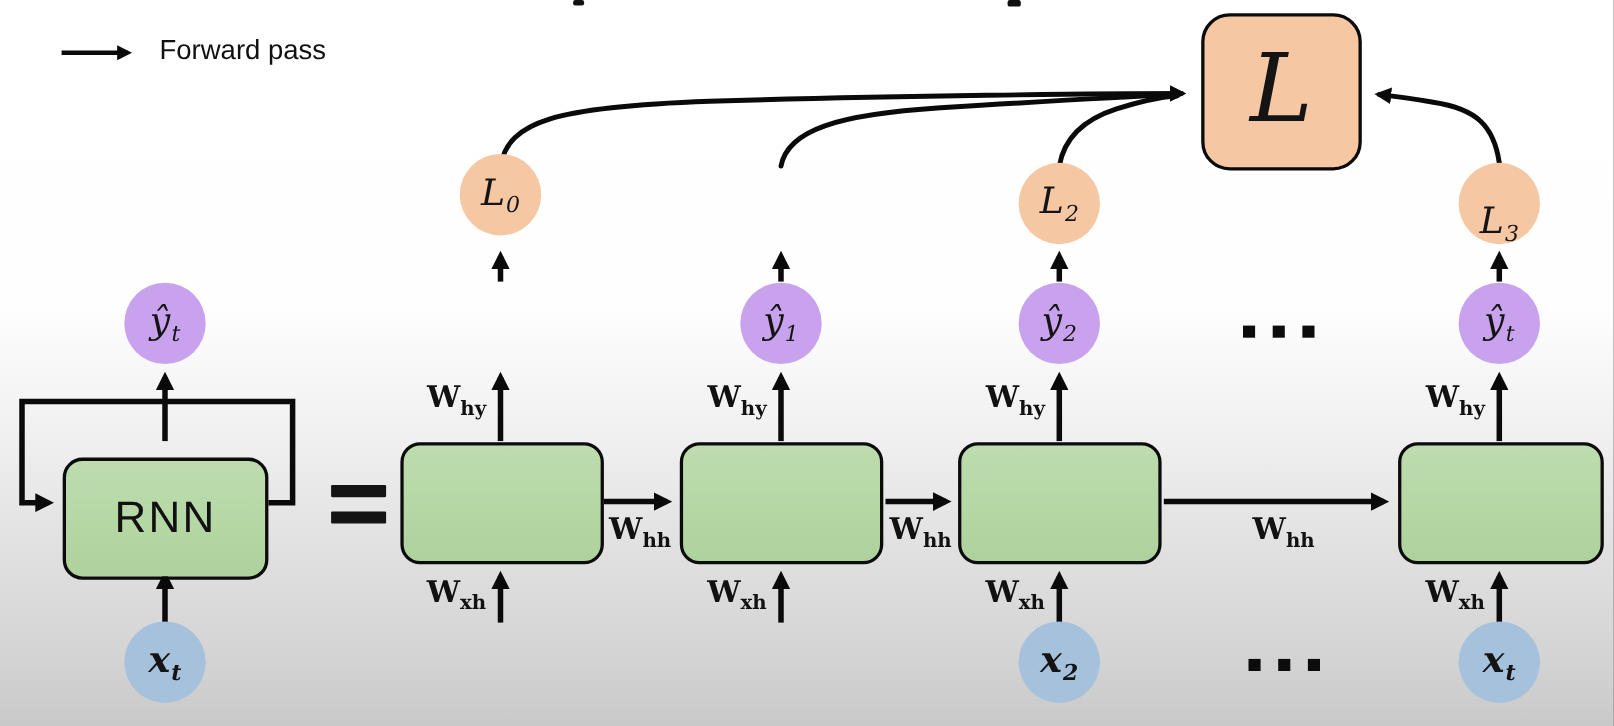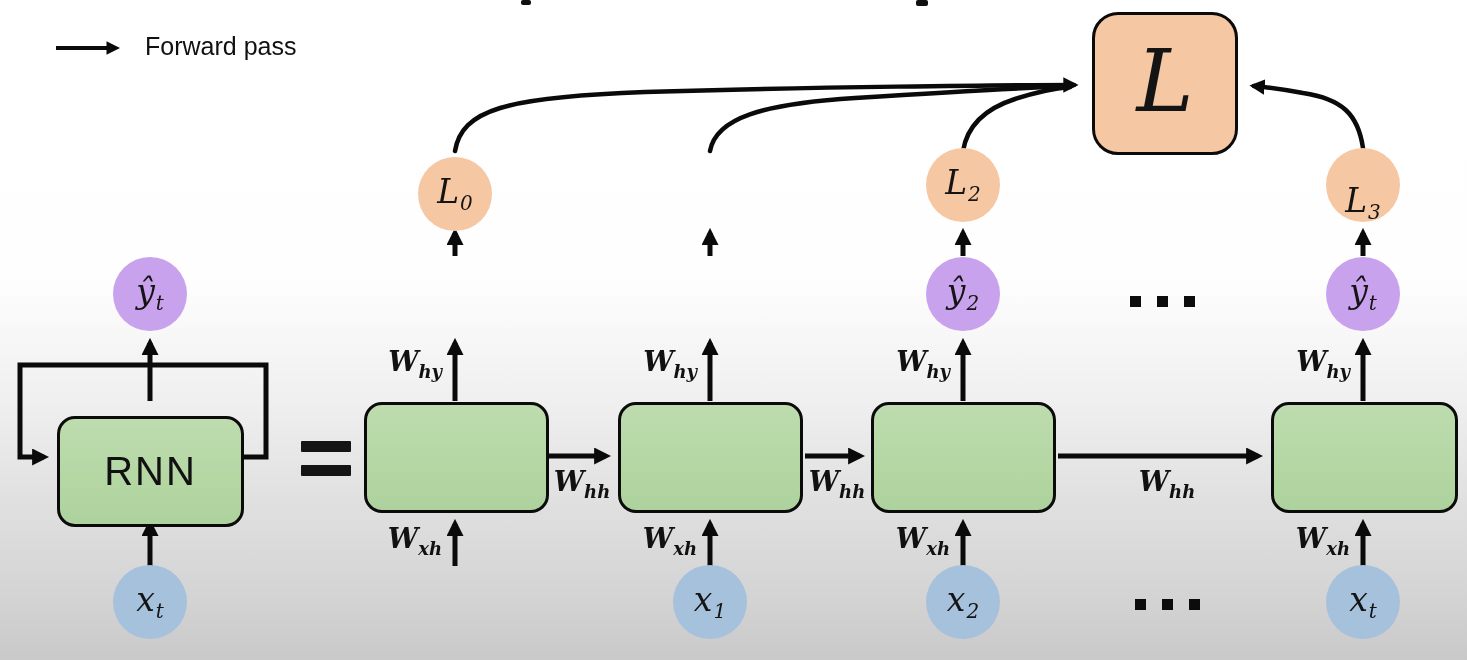--- a/index.html
+++ b/index.html
@@ -7,35 +7,35 @@
     position:relative;width:1467px;height:660px;overflow:hidden;
     background:linear-gradient(180deg,#ffffff 0%,#fefefe 42%,#f0f0f0 60%,#e0e0e0 76%,#d4d4d4 90%,#c9c9c9 100%);
     font-family:"Liberation Sans",sans-serif;
   }
   .layer{position:absolute;left:0;top:0;}
   
   .circle{position:absolute;width:74px;height:74px;border-radius:50%;
     display:flex;align-items:center;justify-content:center;}
   .c-loss{background:#f6c7a3;}
   .c-pred{background:#c9a2ee;}
-  .c-input{background:#a6c1dc;}
+  .c-input{background:#a6c1dc;font-weight:bold;}
   .nlabel{font-family:"DejaVu Serif",serif;font-style:italic;font-size:33px;color:#141414;line-height:1;white-space:nowrap;}
   .nlabel .sub{font-size:20px;vertical-align:-7px;margin-left:1px;}
   
   .cell{position:absolute;width:185px;height:111px;border:3px solid #0b0b0b;border-radius:18px;
     background:linear-gradient(180deg,#bedcaf 0%,#b4d7a4 55%,#aed29e 100%);box-sizing:border-box;
     display:flex;align-items:center;justify-content:center;}
   .cell-label{font-size:40px;color:#111;letter-spacing:2px;}
   
   .lossbox{position:absolute;left:1092px;top:12px;width:146px;height:143px;border:3px solid #0b0b0b;
     border-radius:26px;background:#f6c7a3;box-sizing:border-box;
     display:flex;align-items:center;justify-content:center;}
   .lossbox .nlabel{font-size:86px;transform:translateY(-3px);}
   
-  .wlabel{position:absolute;font-family:"DejaVu Serif",serif;font-style:italic;font-weight:bold;
+  .wlabel{position:absolute;font-family:"DejaVu Serif",serif;font-weight:bold;
     font-size:27px;color:#111;line-height:1;white-space:nowrap;}
   .wlabel .sub{font-size:18px;vertical-align:-7px;}
   .w-right{text-align:right;}
   .w-center{text-align:center;}
   
   .legend-text{position:absolute;left:145px;top:32px;font-size:25px;color:#101010;}
   
   .equals{position:absolute;left:301px;top:441px;width:50px;height:36px;}
   .equals .bar{position:absolute;left:0;width:50px;height:11px;background:#141414;border-radius:1px;}
   .equals .bar.b2{top:24px;}
@@ -111,38 +111,38 @@
 
   <div class="equals" role="img" aria-label="=">
     <div class="bar"></div>
     <div class="bar b2"></div>
   </div>
 
   <div class="lossbox">
     <span class="nlabel">L</span>
   </div>
 
-  <div class="circle c-loss" style="left:418px;top:157px;">
+  <div class="circle c-loss" style="left:418px;top:140px;">
     <span class="nlabel"><span>L</span><span class="sub">0</span></span>
   </div>
   <div class="cell" style="left:364px;top:402px;"></div>
   <div class="wlabel w-right" style="left:345px;top:348px;width:97px;">
     <span>W</span><span class="sub">hy</span>
   </div>
   <div class="wlabel w-right" style="left:345px;top:525px;width:97px;">
     <span>W</span><span class="sub">xh</span>
   </div>
   <div class="wlabel w-center" style="left:537px;top:468px;width:90px;">
     <span>W</span><span class="sub">hh</span>
   </div>
 
+  <div class="circle c-pred" style="left:673px;top:257px;">
+    <span class="nlabel"><span>ŷ</span><span class="sub">1</span></span>
+  </div>
   <div class="cell" style="left:618px;top:402px;"></div>
-  <div class="circle c-input" style="left:673px;top:565px;">
-    <span class="nlabel"><span>x</span><span class="sub">1</span></span>
-  </div>
   <div class="wlabel w-right" style="left:600px;top:348px;width:97px;">
     <span>W</span><span class="sub">hy</span>
   </div>
   <div class="wlabel w-right" style="left:600px;top:525px;width:97px;">
     <span>W</span><span class="sub">xh</span>
   </div>
   <div class="wlabel w-center" style="left:792px;top:468px;width:90px;">
     <span>W</span><span class="sub">hh</span>
   </div>
 

